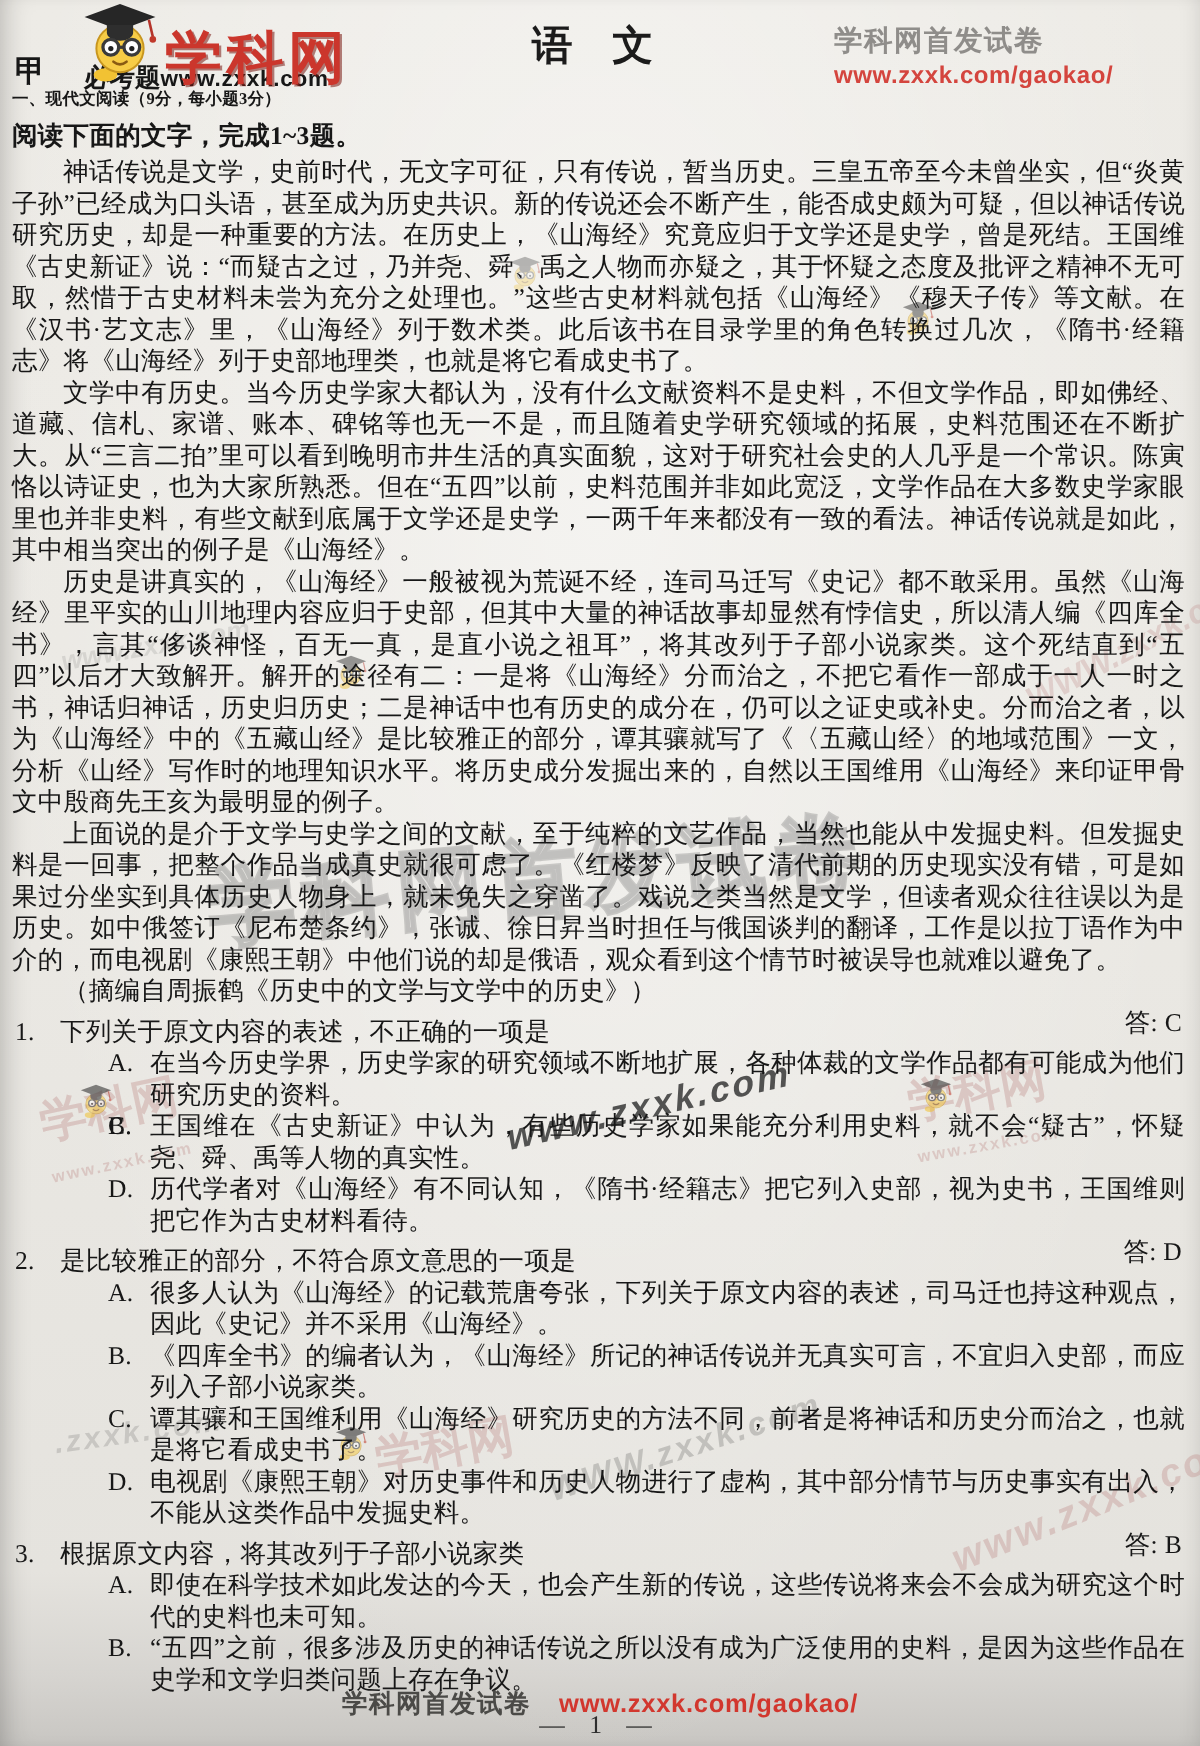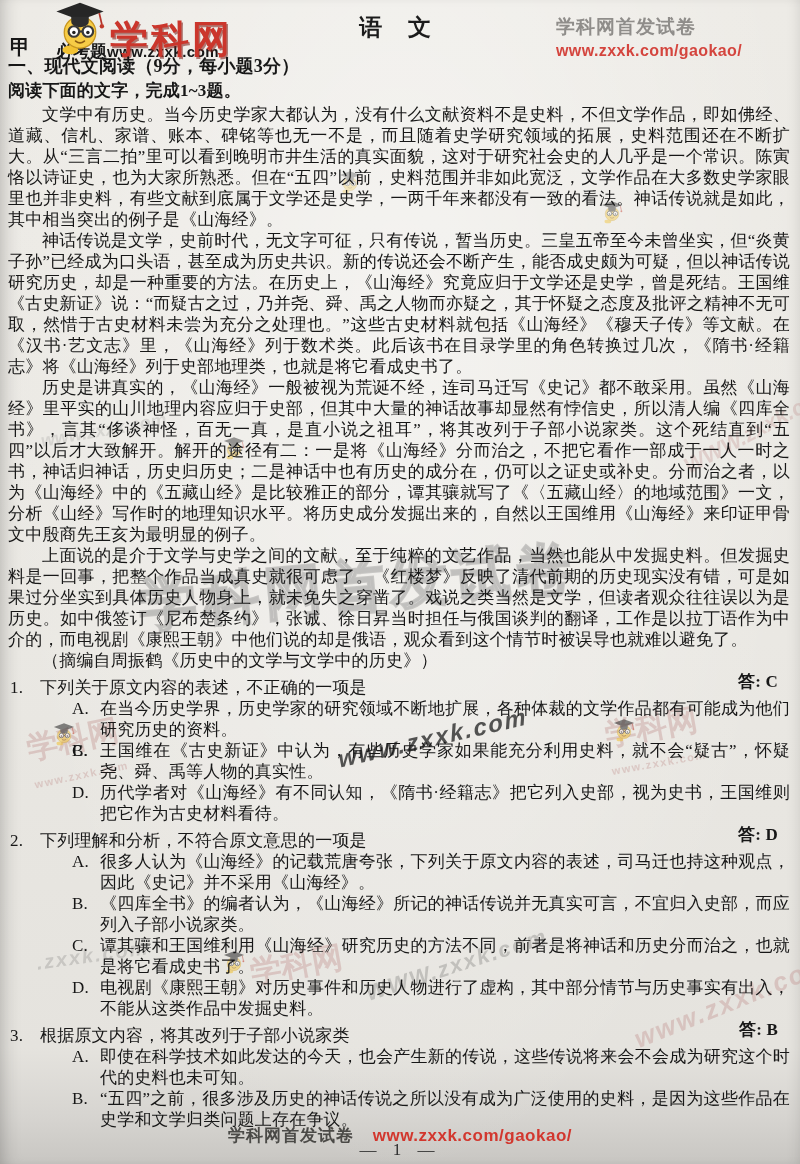--- a/index.html
+++ b/index.html
@@ -24,40 +24,40 @@
     position:absolute;left:110px;top:20px;z-index:2;
     font-family:"Liberation Sans",sans-serif;font-weight:bold;font-size:38px;line-height:38px;
     color:#cb362c;letter-spacing:3px;text-shadow:1.5px 1.5px 0 rgba(120,25,18,0.55);
   }
   .paper-type{position:absolute;left:10px;top:34px;font-size:20px;font-weight:bold;}
   .paper-label-row{position:absolute;left:56px;top:40px;font-weight:bold;white-space:nowrap;z-index:1;}
   .paper-label{font-size:17px;}
   .logo-url{font-family:"Liberation Sans",sans-serif;font-size:15px;letter-spacing:0.5px;}
   .exam-title{
     position:absolute;left:0;right:0;top:12px;margin:0;text-align:center;
-    font-size:23px;font-weight:bold;letter-spacing:10px;color:#1b1b1b;
+    font-size:27px;font-weight:bold;letter-spacing:10px;color:#1b1b1b;
   }
   .site-block{position:absolute;left:556px;top:14px;font-family:"Liberation Sans",sans-serif;font-weight:bold;}
   .site-banner{font-size:19px;color:#8f8d8a;letter-spacing:1px;}
   .site-url{font-size:16px;color:#d4453e;letter-spacing:0.4px;margin-top:2px;}
 
   
   main{
     position:absolute;left:8px;right:10px;top:56px;
     font-size:17px;line-height:21px;letter-spacing:0.2px;z-index:2;
   }
-  .section-heading{margin:0 0 3px 0;font-size:18px;font-weight:bold;}
+  .section-heading{margin:0 0 3px 0;font-size:11px;font-weight:bold;}
   .intro-line{margin:0 0 3px 0;font-weight:bold;}
   .passage p{margin:0;text-align:justify;text-indent:2em;}
   .attribution{margin:0;text-align:right;padding-right:18px;}
 
   .question{margin-top:6px;}
   .stem-row{position:relative;padding-left:32px;}
   .qnum{position:absolute;left:2px;top:0;}
-  .answer{position:absolute;right:12px;top:-6px;font-weight:bold;white-space:nowrap;}
+  .answer{position:absolute;right:2px;top:-6px;font-weight:normal;white-space:nowrap;}
   .option{position:relative;padding-left:92px;text-align:justify;}
   .opt-label{position:absolute;left:64px;top:0;}
 
   
   .footer-line{
     position:absolute;top:1124px;left:0;right:0;text-align:center;z-index:3;
     font-family:"Liberation Sans",sans-serif;font-weight:bold;font-size:17px;
   }
   .footer-banner{color:#4b4a47;letter-spacing:1px;}
   .footer-url{color:#d2372e;margin-left:14px;letter-spacing:0.5px;}
@@ -158,22 +158,22 @@
       <div class="site-banner">学科网首发试卷</div>
       <div class="site-url">www.zxxk.com/gaokao/</div>
     </div>
   </header>
 
   <main>
     <h2 class="section-heading">一、现代文阅读（9分，每小题3分）</h2>
     <p class="intro-line">阅读下面的文字，完成1~3题。</p>
 
     <div class="passage">
+      <p>神话传说是文学，史前时代，无文字可征，只有传说，暂当历史。三皇五帝至今未曾坐实，但“炎黄子孙”已经成为口头语，甚至成为历史共识。新的传说还会不断产生，能否成史颇为可疑，但以神话传说研究历史，却是一种重要的方法。在历史上，《山海经》究竟应归于文学还是史学，曾是死结。王国维《古史新证》说：“而疑古之过，乃并尧、舜、禹之人物而亦疑之，其于怀疑之态度及批评之精神不无可取，然惜于古史材料未尝为充分之处理也。”这些古史材料就包括《山海经》《穆天子传》等文献。在《汉书·艺文志》里，《山海经》列于数术类。此后该书在目录学里的角色转换过几次，《隋书·经籍志》将《山海经》列于史部地理类，也就是将它看成史书了。</p>
       <p>文学中有历史。当今历史学家大都认为，没有什么文献资料不是史料，不但文学作品，即如佛经、道藏、信札、家谱、账本、碑铭等也无一不是，而且随着史学研究领域的拓展，史料范围还在不断扩大。从“三言二拍”里可以看到晚明市井生活的真实面貌，这对于研究社会史的人几乎是一个常识。陈寅恪以诗证史，也为大家所熟悉。但在“五四”以前，史料范围并非如此宽泛，文学作品在大多数史学家眼里也并非史料，有些文献到底属于文学还是史学，一两千年来都没有一致的看法。神话传说就是如此，其中相当突出的例子是《山海经》。</p>
-      <p>神话传说是文学，史前时代，无文字可征，只有传说，暂当历史。三皇五帝至今未曾坐实，但“炎黄子孙”已经成为口头语，甚至成为历史共识。新的传说还会不断产生，能否成史颇为可疑，但以神话传说研究历史，却是一种重要的方法。在历史上，《山海经》究竟应归于文学还是史学，曾是死结。王国维《古史新证》说：“而疑古之过，乃并尧、舜、禹之人物而亦疑之，其于怀疑之态度及批评之精神不无可取，然惜于古史材料未尝为充分之处理也。”这些古史材料就包括《山海经》《穆天子传》等文献。在《汉书·艺文志》里，《山海经》列于数术类。此后该书在目录学里的角色转换过几次，《隋书·经籍志》将《山海经》列于史部地理类，也就是将它看成史书了。</p>
       <p>历史是讲真实的，《山海经》一般被视为荒诞不经，连司马迁写《史记》都不敢采用。虽然《山海经》里平实的山川地理内容应归于史部，但其中大量的神话故事却显然有悖信史，所以清人编《四库全书》，言其“侈谈神怪，百无一真，是直小说之祖耳”，将其改列于子部小说家类。这个死结直到“五四”以后才大致解开。解开的途径有二：一是将《山海经》分而治之，不把它看作一部成于一人一时之书，神话归神话，历史归历史；二是神话中也有历史的成分在，仍可以之证史或补史。分而治之者，以为《山海经》中的《五藏山经》是比较雅正的部分，谭其骧就写了《〈五藏山经〉的地域范围》一文，分析《山经》写作时的地理知识水平。将历史成分发掘出来的，自然以王国维用《山海经》来印证甲骨文中殷商先王亥为最明显的例子。</p>
       <p>上面说的是介于文学与史学之间的文献，至于纯粹的文艺作品，当然也能从中发掘史料。但发掘史料是一回事，把整个作品当成真史就很可虑了。《红楼梦》反映了清代前期的历史现实没有错，可是如果过分坐实到具体历史人物身上，就未免失之穿凿了。戏说之类当然是文学，但读者观众往往误以为是历史。如中俄签订《尼布楚条约》，张诚、徐日昇当时担任与俄国谈判的翻译，工作是以拉丁语作为中介的，而电视剧《康熙王朝》中他们说的却是俄语，观众看到这个情节时被误导也就难以避免了。</p>
       <p class="attribution">（摘编自周振鹤《历史中的文学与文学中的历史》）</p>
     </div>
 
     <section class="question">
       <div class="stem-row">
         <span class="qnum">1.</span>
         <span>下列关于原文内容的表述，不正确的一项是</span>
         <span class="answer">答: C</span>
@@ -191,21 +191,21 @@
       </div>
       <div class="option">
         <span class="opt-label">D.</span>
         <span>历代学者对《山海经》有不同认知，《隋书·经籍志》把它列入史部，视为史书，王国维则把它作为古史材料看待。</span>
       </div>
     </section>
 
     <section class="question">
       <div class="stem-row">
         <span class="qnum">2.</span>
-        <span>下列理解和分析，不符合原文意思的一项是</span>
+        <span>是比较雅正的部分，不符合原文意思的一项是</span>
         <span class="answer">答: D</span>
       </div>
       <div class="option">
         <span class="opt-label">A.</span>
         <span>很多人认为《山海经》的记载荒唐夸张，下列关于原文内容的表述，司马迁也持这种观点，因此《史记》并不采用《山海经》。</span>
       </div>
       <div class="option">
         <span class="opt-label">B.</span>
         <span>《四库全书》的编者认为，《山海经》所记的神话传说并无真实可言，不宜归入史部，而应列入子部小说家类。</span>
       </div>

